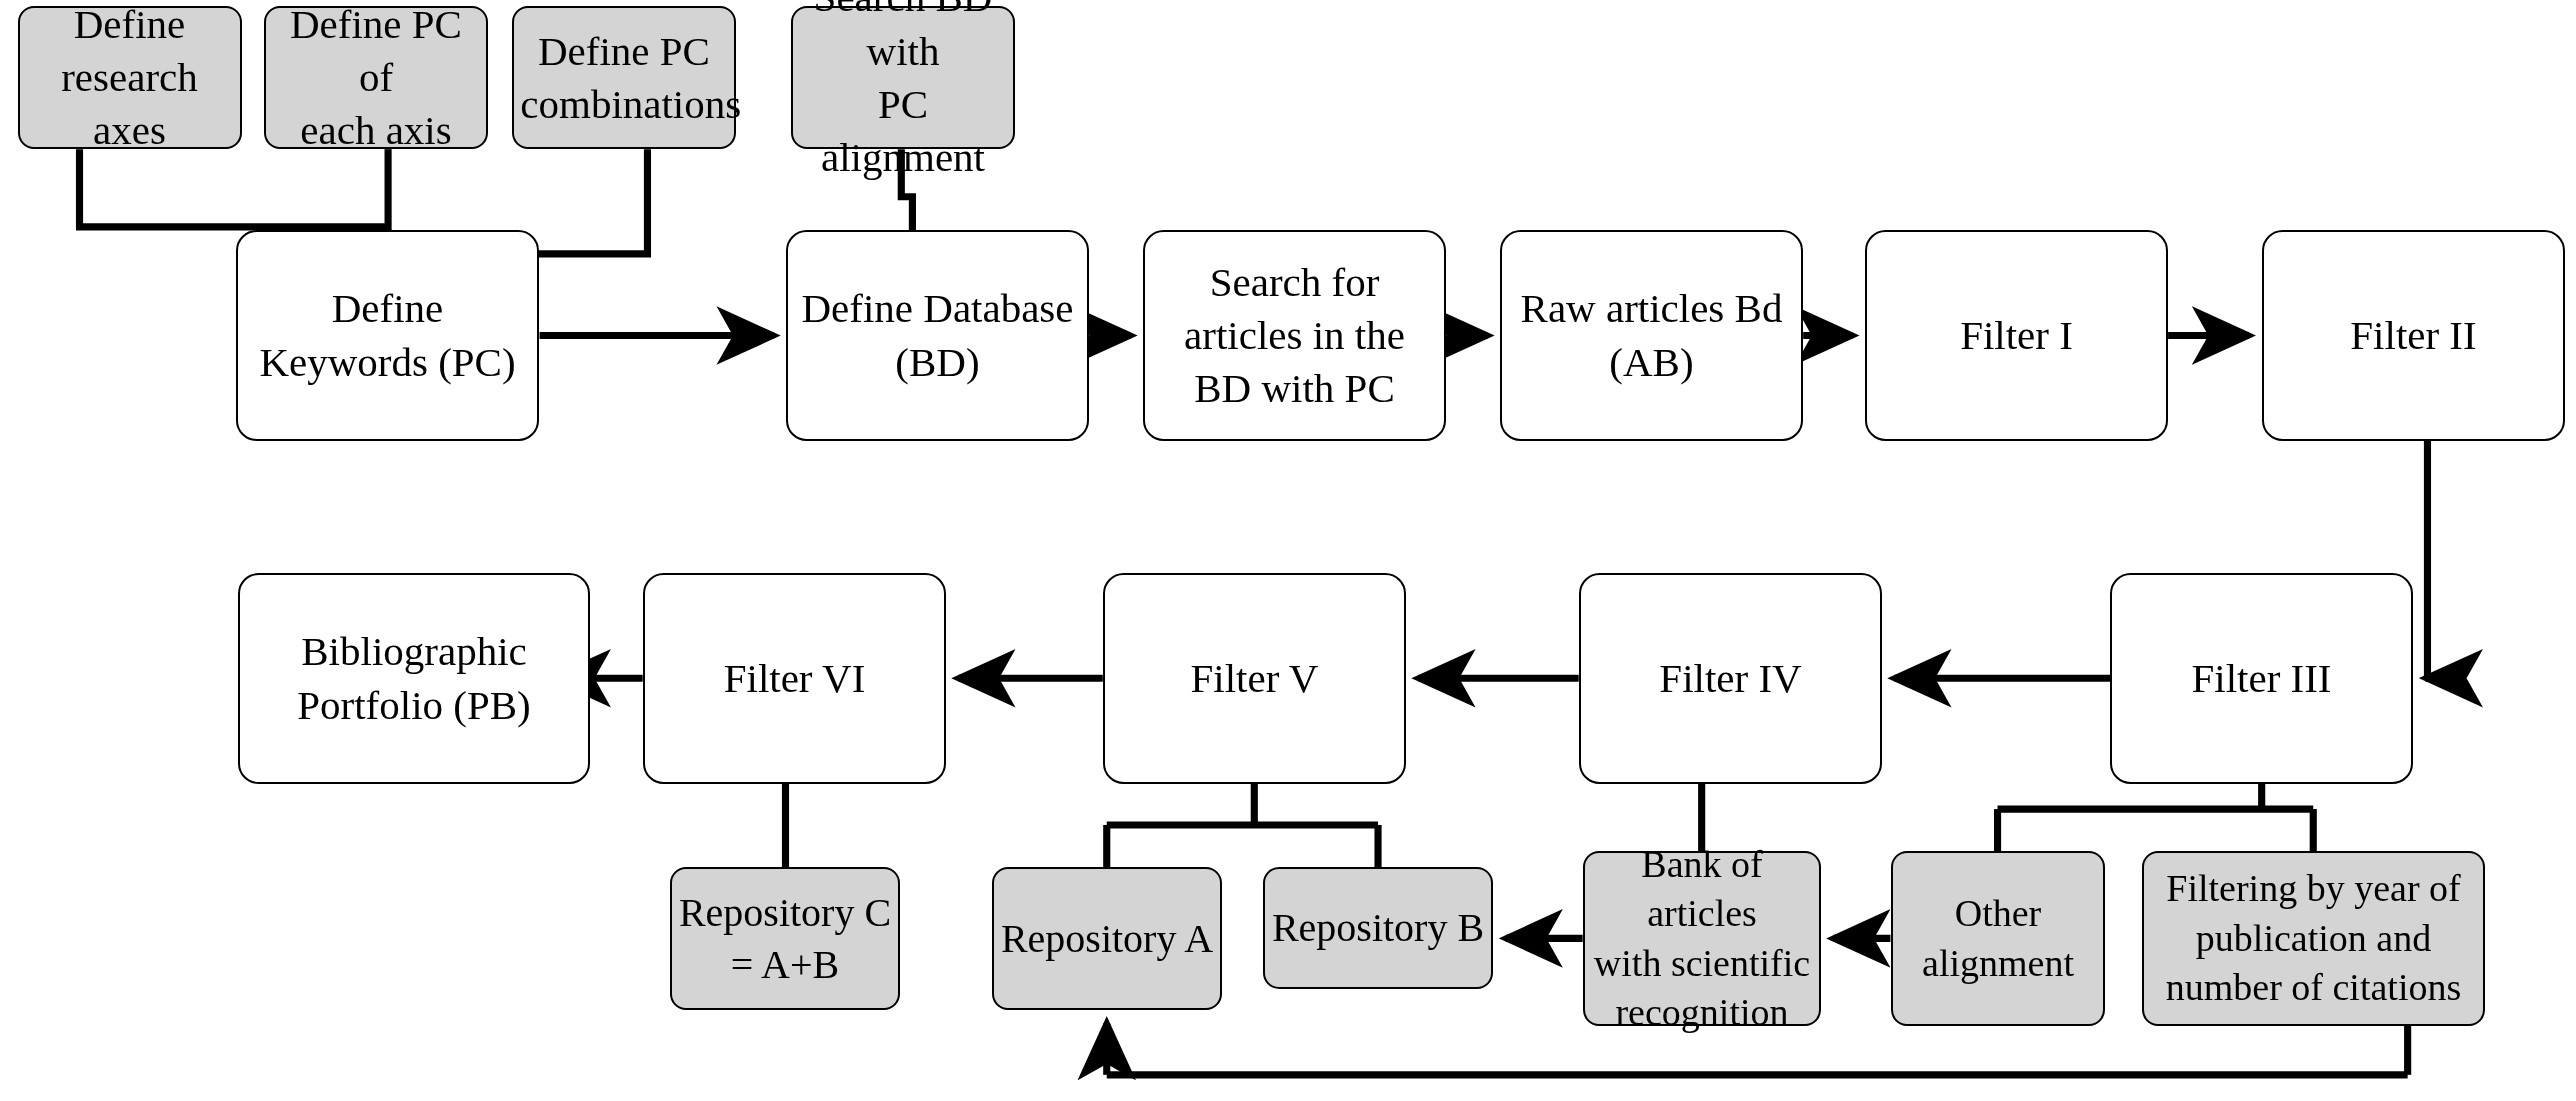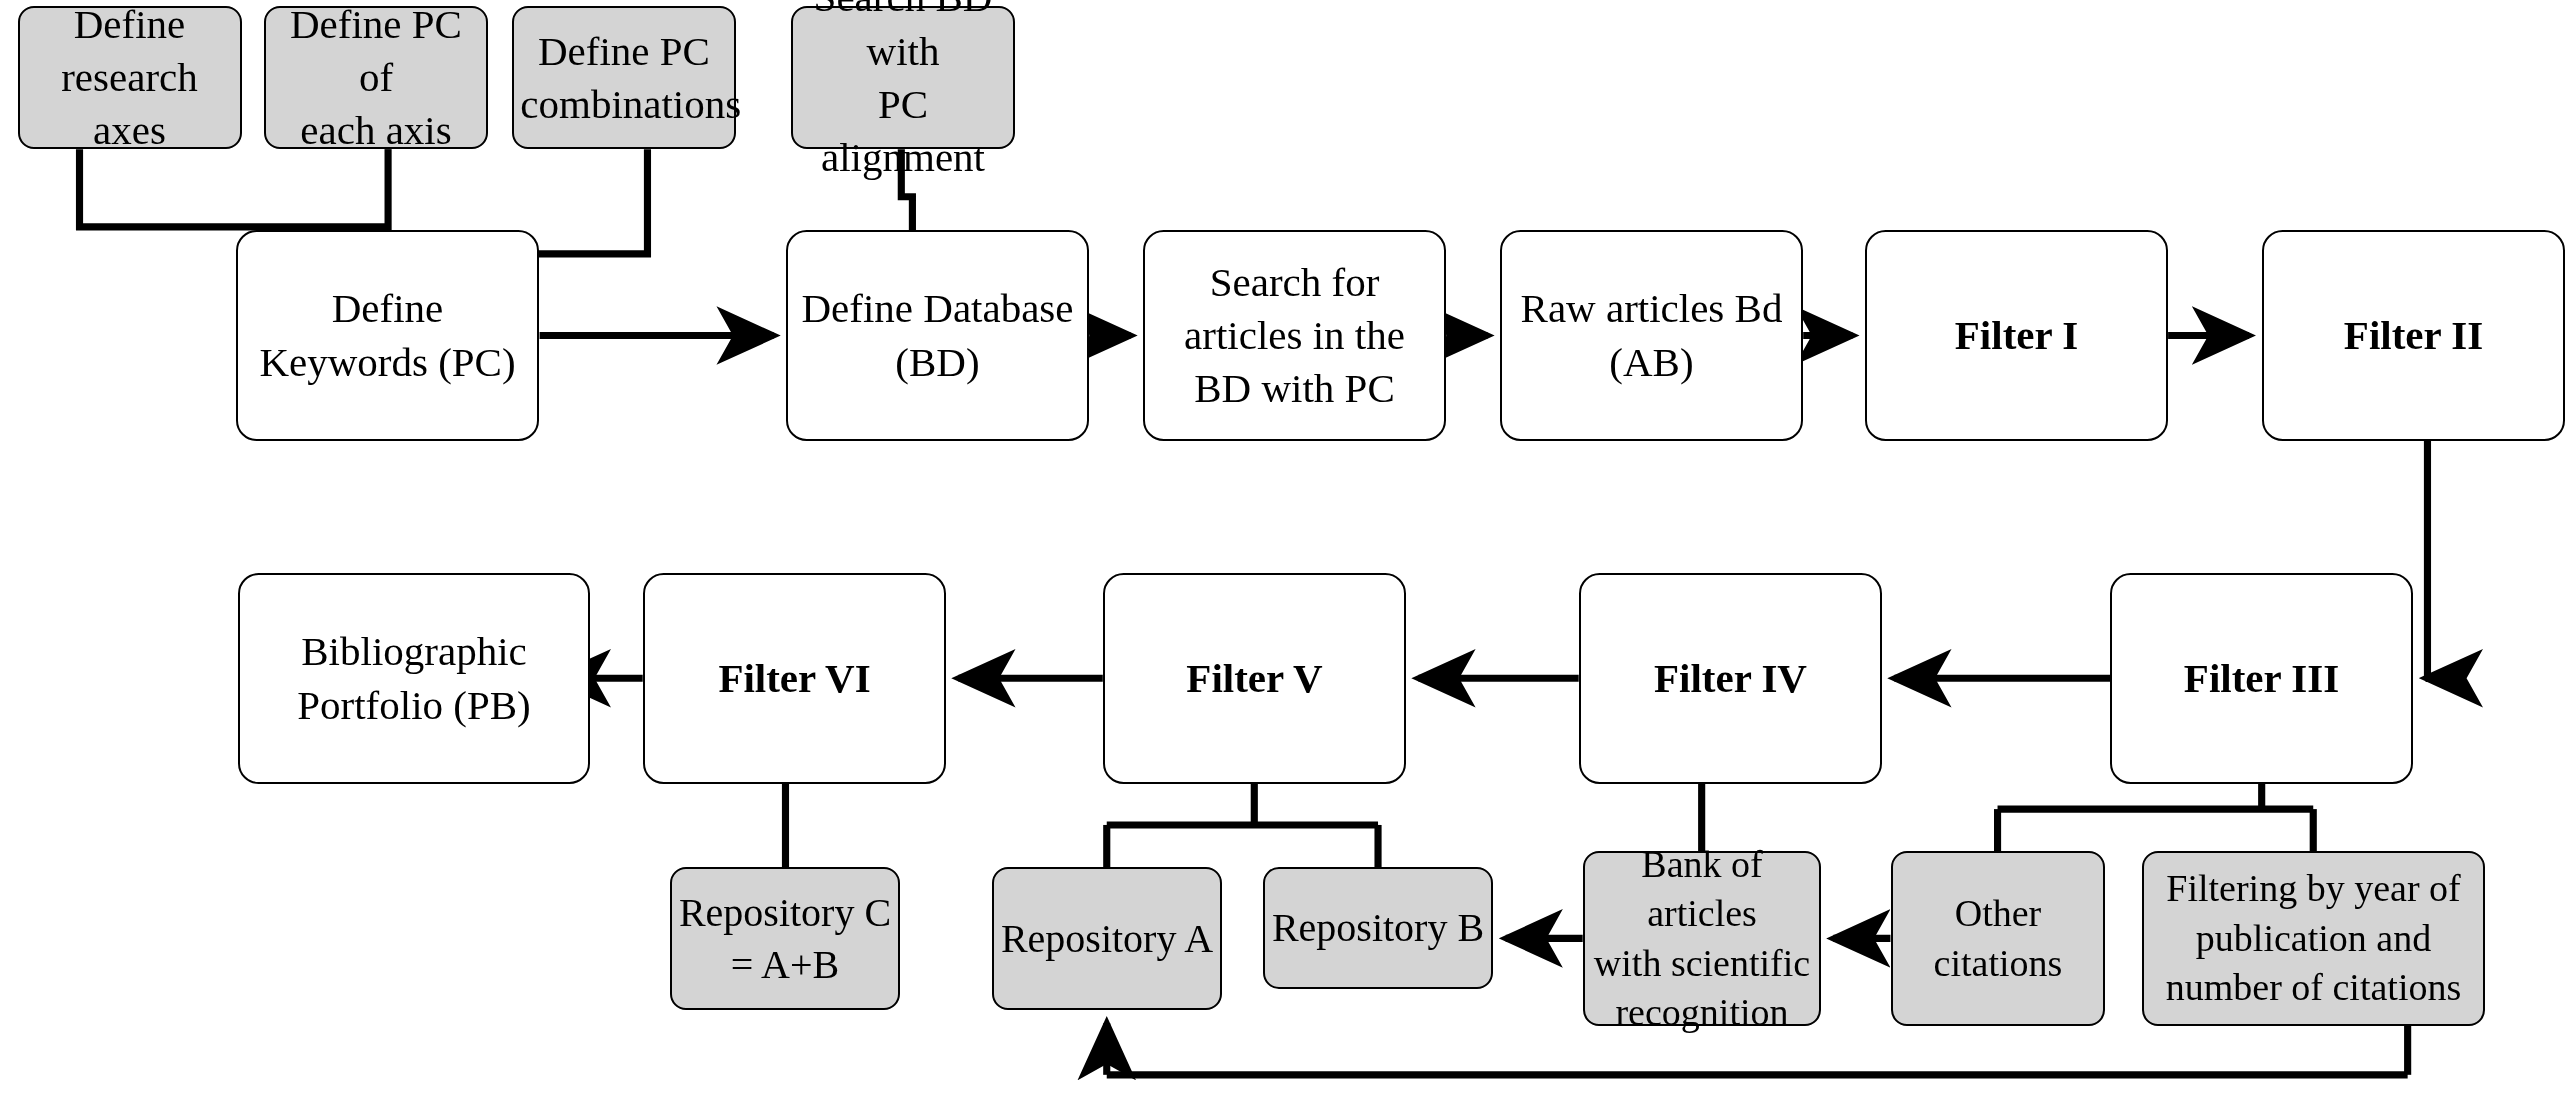--- a/index.html
+++ b/index.html
@@ -43,21 +43,21 @@
     background: #d4d4d4;
     border-radius: 16px;
   }
   .node .label {
     display: block;
     width: 100%;
   }
   .node.fsz-52 { font-size: 41px; }
   .node.fsz-50 { font-size: 40px; }
   .node.fsz-48 { font-size: 38px; }
-  .node.bold .label { font-weight: bold; }
+  .node.bold .label { font-weight: normal; }
 </style>
 </head>
 <body>
 
 <div id="diagram-root">
 
   <svg id="diagram-svg" viewBox="0 0 3247 1388" xmlns="http://www.w3.org/2000/svg">
     <defs>
       <marker id="arrowhead" markerWidth="9" markerHeight="9" refX="8.0" refY="4.5" orient="auto" markerUnits="strokeWidth">
         <path d="M0,0.4 L9,4.5 L0,8.6 L2.3,4.5 Z" fill="#000000"></path>
@@ -188,21 +188,21 @@
 
   <div class="node shaded fsz-50" style="left:1263px; top:867px; width:230px; height:122px;">
     <span class="label">Repository B</span>
   </div>
 
   <div class="node shaded fsz-48" style="left:1583px; top:851px; width:238px; height:175px;">
     <span class="label">Bank of articles<br>with scientific<br>recognition</span>
   </div>
 
   <div class="node shaded fsz-48" style="left:1891px; top:851px; width:214px; height:175px;">
-    <span class="label">Other citations</span>
+    <span class="label">Other alignment</span>
   </div>
 
   <div class="node shaded fsz-48" style="left:2142px; top:851px; width:343px; height:175px;">
     <span class="label">Filtering by year of<br>publication and<br>number of citations</span>
   </div>
 
 </div>
 
 
 </body></html>

